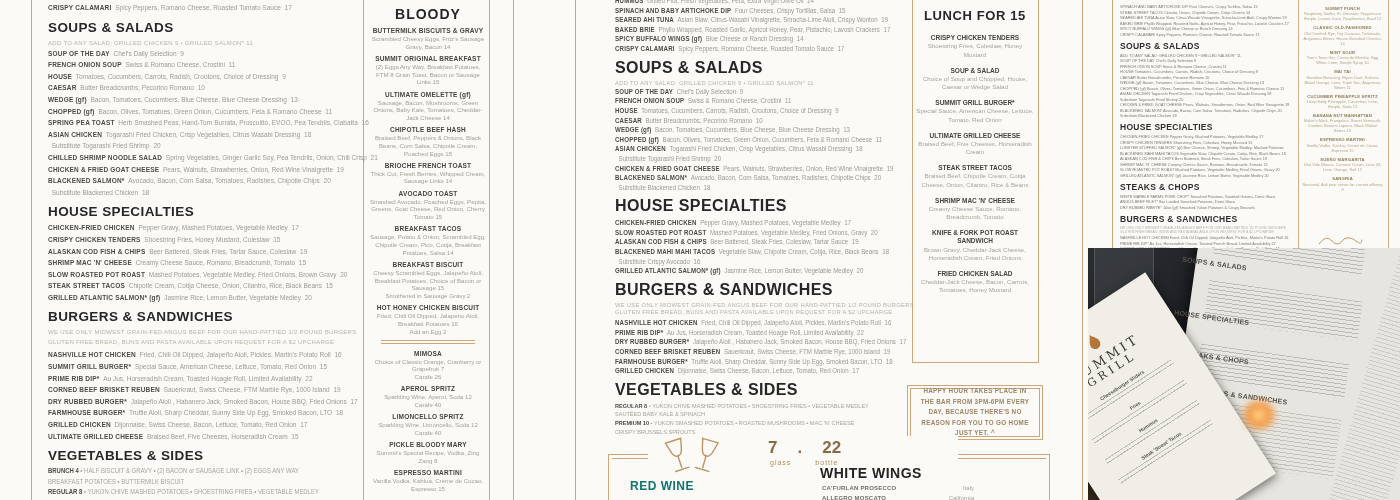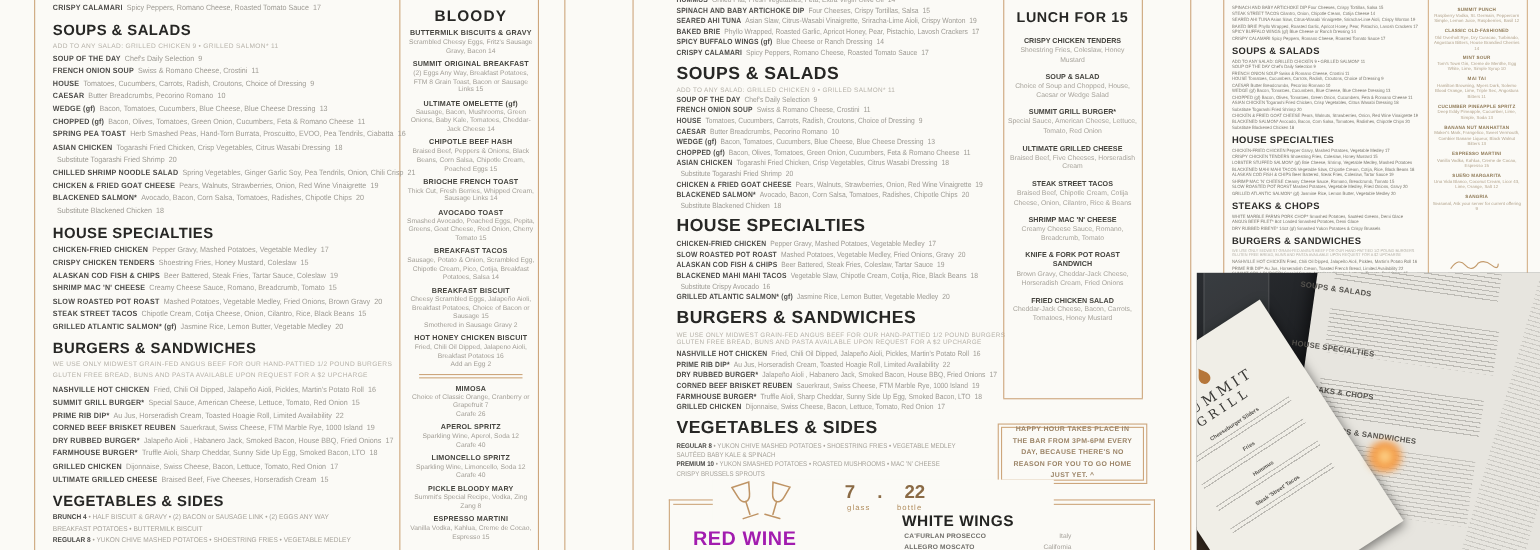--- a/index.html
+++ b/index.html
@@ -49,21 +49,21 @@
   
   #happy{left:910px;top:388px;width:128px;height:47px;border:1px solid #cda67c;outline:1px solid #cda67c;outline-offset:2px;display:flex;align-items:center;}
   #happy .ht{font-size:6.3px;line-height:10.6px;font-weight:700;color:#9c8568;text-align:center;letter-spacing:.3px;padding:2px 7px;}
   
   #winebox{left:608px;top:454px;width:440px;height:46px;border:1px solid #cda67c;border-bottom:none;}
   #winebox .inner2{position:absolute;left:3px;right:3px;top:3px;height:46px;border-top:1px solid #cda67c;}
   #winemask{left:648px;top:436px;width:310px;height:40px;background:#fbfaf6;display:flex;align-items:flex-start;}
   .wprice{display:flex;flex-direction:column;margin-left:28px;margin-top:2px;}
   .wprow{display:flex;gap:20px;font-size:17px;color:#8a6a45;font-weight:700;align-items:baseline;}
   .wlrow{display:flex;gap:24px;font-size:7px;color:#b08c5c;letter-spacing:1px;margin-top:1px;margin-left:2px;}
-  #redwine{left:630px;top:479px;font-size:18px;font-weight:800;color:#a21caf;letter-spacing:.5px;}
+  #redwine{left:630px;top:479px;font-size:12px;font-weight:800;color:#0f766e;letter-spacing:.5px;}
   #whitewine{left:820px;top:465px;font-size:14px;font-weight:800;color:#242422;letter-spacing:.5px;}
   #whitelist{left:822px;top:484px;width:152px;}
   .wi{display:flex;justify-content:space-between;font-size:6px;line-height:9.5px;}
   .win{font-weight:700;color:#6f6d68;letter-spacing:.2px;}
   .wio{color:#a5a19a;}
   
   #p3{left:1120px;top:4px;width:166px;}
   #p3 .srow{font-size:4.2px;line-height:5.5px;white-space:nowrap;color:#7b786f;transform:scaleX(.92);transform-origin:0 0;}
   #p3 .ssect{font-size:8.5px;font-weight:800;color:#2e2d2b;letter-spacing:.3px;margin:3.5px 0 2px;}
   #p3 .snote{font-size:3.8px;line-height:4.8px;color:#b5b1a8;white-space:nowrap;transform:scaleX(.92);transform-origin:0 0;}

